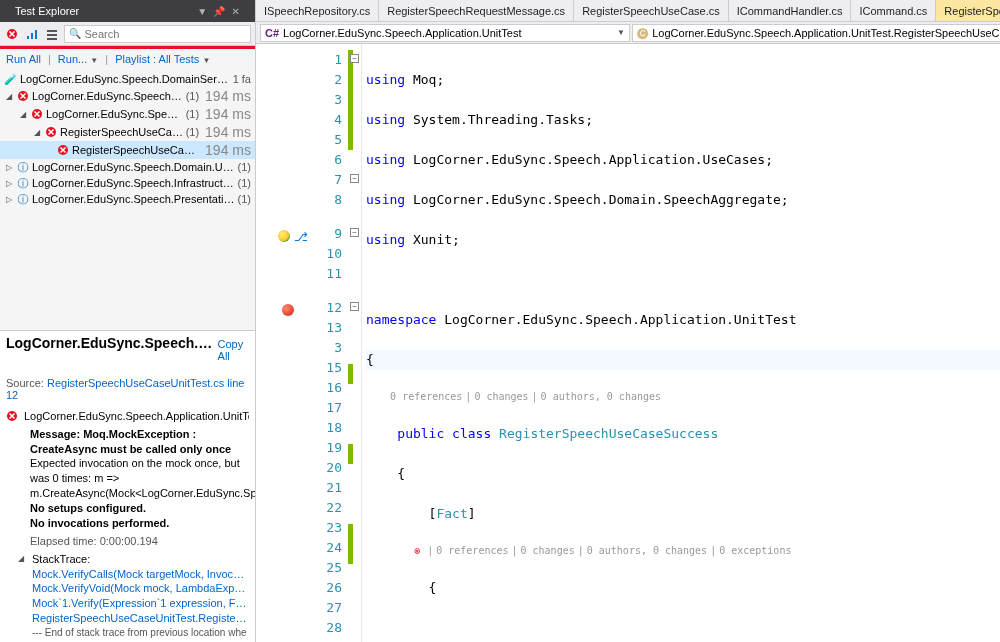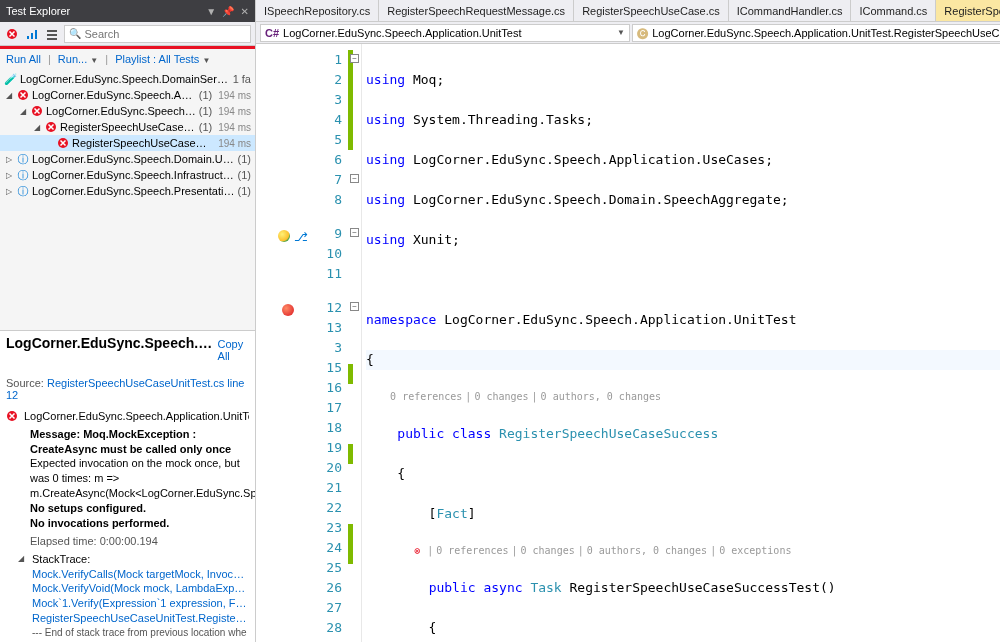--- a/index.html
+++ b/index.html
@@ -1,21 +1,21 @@
 <!DOCTYPE html>
 <html><head>
 <meta charset="utf-8">
 <style>
 * { box-sizing: border-box; margin: 0; padding: 0; }
 body { font-family: "Segoe UI", Tahoma, sans-serif; font-size: 11px; background: #fff; overflow: hidden; width: 1000px; height: 642px; }
 .container { display: flex; height: 642px; }
 
 
 .test-explorer { width: 256px; background: #f5f5f5; border-right: 1px solid #ccc; display: flex; flex-direction: column; }
-.te-header { background: #3e3e42; color: #fff; padding: 3px 6px; display: flex; align-items: center; height: 22px; }
+.te-header { background: #3e3e42; color: #fff; padding: 3px 15px; display: flex; align-items: center; height: 22px; }
 .te-header-title { flex: 1; font-size: 11px; }
 .te-header-icons { display: flex; gap: 6px; }
 .te-header-icon { color: #b0b0b0; cursor: pointer; font-size: 10px; }
 
 .te-toolbar { background: #eeeef2; padding: 3px 4px; display: flex; align-items: center; gap: 4px; height: 24px; border-bottom: 1px solid #ccc; }
 .te-toolbar-icon { width: 16px; height: 16px; display: inline-flex; align-items: center; justify-content: center; cursor: pointer; }
 .te-search { flex: 1; display: flex; align-items: center; background: #fff; border: 1px solid #ccc; height: 18px; padding: 0 4px; }
 .te-search-icon { color: #888; font-size: 10px; }
 .te-search input { border: none; outline: none; flex: 1; font-size: 11px; padding: 0 3px; background: transparent; }
 
@@ -26,21 +26,21 @@
 .te-runbar .sep { color: #999; margin: 0 4px; }
 .te-runbar .dd { font-size: 8px; color: #555; }
 
 .te-tree { flex: 1; overflow: hidden; background: #f5f5f5; padding: 2px 0; }
 .tree-row { display: flex; align-items: center; padding: 1px 4px; font-size: 11px; white-space: nowrap; }
 .tree-row.selected { background: #cce8ff; }
 .tree-exp { width: 10px; color: #555; font-size: 8px; cursor: pointer; }
 .tree-icon { width: 14px; height: 14px; display: inline-flex; align-items: center; justify-content: center; margin-right: 2px; }
 .tree-label { flex: 1; overflow: hidden; text-overflow: ellipsis; }
 .tree-count { color: #555; margin-left: 2px; }
-.tree-time { color: #888; margin-left: auto; padding-left: 6px; font-size: 10px; }
+.tree-time { color: #888; margin-left: auto; padding-left: 6px; font-size: 14px; }
 
 .ico-flask { color: #0078d4; }
 .ico-info { color: #0078d4; }
 
 .te-details { border-top: 1px solid #ccc; background: #fff; padding: 4px 6px; overflow: hidden; font-size: 11px; }
 .te-det-head { display: flex; justify-content: space-between; align-items: baseline; }
 .te-det-title { font-weight: bold; font-size: 14px; overflow: hidden; text-overflow: ellipsis; white-space: nowrap; }
 .te-det-copy { color: #0066cc; font-size: 11px; cursor: pointer; }
 .te-det-src { color: #555; margin-top: 15px; }
 .te-det-src a { color: #0066cc; text-decoration: none; }
@@ -325,21 +325,20 @@
 <div class="code-line"><span class="kw">using</span> <span>LogCorner.EduSync.Speech.Domain.SpeechAggregate;</span></div>
 <div class="code-line"><span class="kw">using</span> <span>Xunit;</span></div>
 <div class="code-line"></div>
 <div class="code-line"><span class="kw">namespace</span> <span>LogCorner.EduSync.Speech.Application.UnitTest</span></div>
 <div class="code-line curline">{</div>
 <div class="codelens">    <span>0 references</span><span class="sep">|</span><span>0 changes</span><span class="sep">|</span><span>0 authors, 0 changes</span></div>
 <div class="code-line">    <span class="kw">public</span> <span class="kw">class</span> <span class="type">RegisterSpeechUseCaseSuccess</span></div>
 <div class="code-line">    {</div>
 <div class="code-line">        [<span class="type">Fact</span>]</div>
 <div class="codelens">        <span class="err-icon">⊗</span><span class="sep">|</span><span>0 references</span><span class="sep">|</span><span>0 changes</span><span class="sep">|</span><span>0 authors, 0 changes</span><span class="sep">|</span><span>0 exceptions</span></div>
-<div class="code-line">        <span class="kw">public</span> <span class="kw">async</span> <span class="type">Task</span> <span>RegisterSpeechUseCaseSuccessTest</span>()</div>
 <div class="code-line">        {</div>
 
 
 
 
 
 
 
 
 

